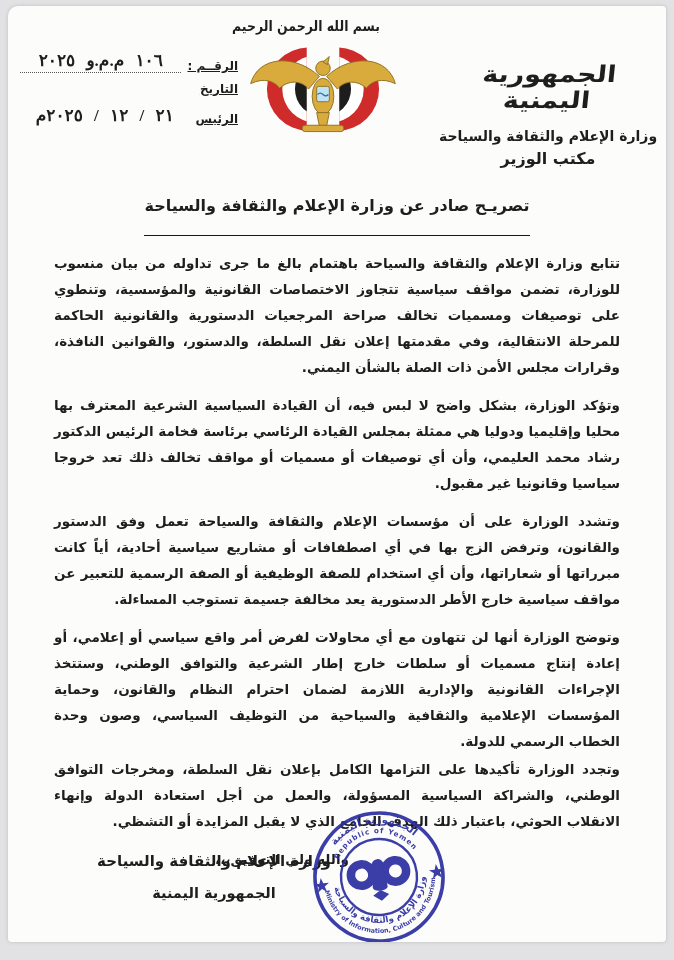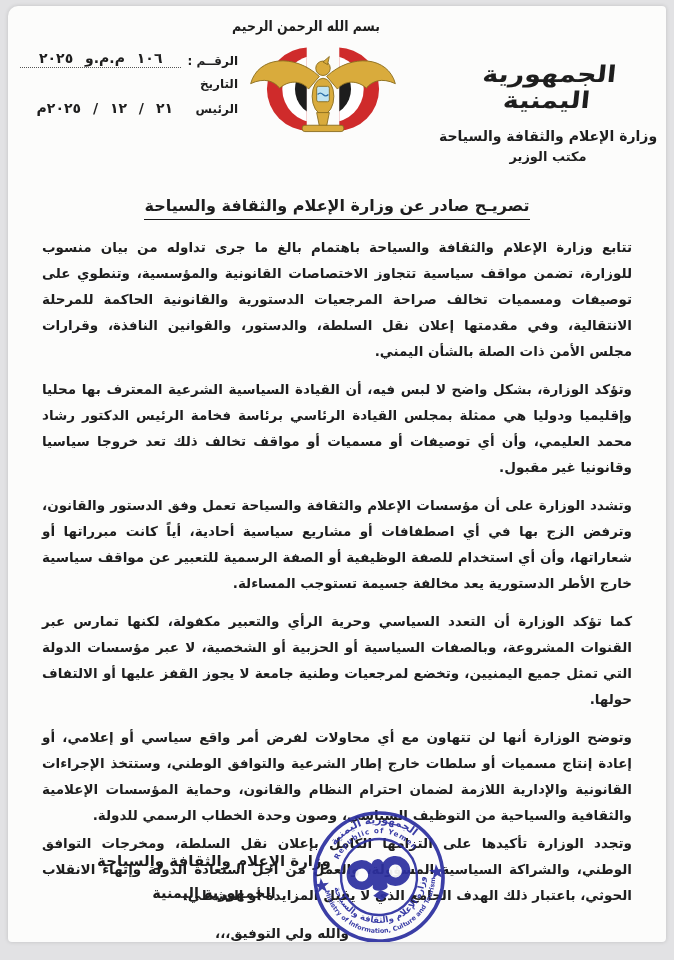--- a/index.html
+++ b/index.html
@@ -12,35 +12,35 @@
   .page{
     position:absolute;left:8px;top:6px;width:658px;height:936px;
     background:#fcfcfb;border-radius:10px 4px 4px 4px;
     box-shadow:0 0 4px rgba(0,0,0,.15);
     overflow:hidden;
   }
   
   .header{position:relative;height:168px;}
   .fields{position:absolute;left:12px;top:44px;width:218px;font-size:12px;font-weight:bold;}
   .frow{display:flex;align-items:flex-end;margin-bottom:9px;}
-  .flabel{white-space:nowrap;margin-left:6px;}
-  .fvalue{flex:1;text-align:center;word-spacing:7px;font-size:14px;}
+  .flabel{white-space:nowrap;margin-left:6px;text-decoration:underline;}
+  .fvalue{flex:1;text-align:center;word-spacing:7px;font-size:17px;font-family:Liberation Serif, serif;}
   .dotted{border-bottom:1.5px dotted #555;padding-bottom:1px;}
   .center-emblem{position:absolute;left:50%;top:12px;transform:translateX(-50%);text-align:left;width:210px;}
   .basmala{font-size:12.5px;font-weight:bold;letter-spacing:-.5px;transform:scaleY(1.15);}
   .right-block{position:absolute;right:6px;top:50px;width:224px;text-align:center;}
   .calli{font-size:27px;font-weight:bold;transform:skewX(-6deg) scaleY(.85);letter-spacing:-1px;}
   .ministry-line{font-size:14px;font-weight:bold;margin-top:10px;}
-  .office-line{font-size:13px;font-weight:bold;margin-top:5px;}
+  .office-line{font-size:16px;font-weight:bold;margin-top:5px;}
   
   .title-wrap{text-align:center;margin:22px 0 14px;}
-  .title{display:inline-block;font-size:16px;font-weight:bold;border-bottom:1.7px solid #161616;padding-bottom:4px;}
+  .title{display:inline-block;font-size:16px;font-weight:bold;border-bottom:1.7px solid #161616;padding-bottom:20px;}
   
   .bodytxt{margin:0 30px;font-size:13.5px;font-weight:bold;line-height:26px;text-align:justify;}
-  .bodytxt p{margin:0 4px 12px;}
+  .bodytxt p{margin:0 16px 12px;}
   .bodytxt p.tight{margin-bottom:2px;}
   .closing{text-align:center;font-size:13.5px;font-weight:bold;margin-top:4px;transform:translateX(-55px);}
   
   .signature{position:absolute;left:82px;top:846px;width:248px;text-align:center;font-weight:bold;font-size:15px;}
   .signature .sig2{margin-top:15px;font-size:14.5px;}
   .stamp{position:absolute;left:283px;top:797px;opacity:.93;}
 </style>
 </head>
 <body>
 
@@ -110,21 +110,20 @@
   </div>
 
   <div class="title-wrap">
     <span class="title">تصريـح صادر عن وزارة الإعلام والثقافة والسياحة</span>
   </div>
 
   <div class="bodytxt">
     <p>تتابع وزارة الإعلام والثقافة والسياحة باهتمام بالغ ما جرى تداوله من بيان منسوب للوزارة، تضمن مواقف سياسية تتجاوز الاختصاصات القانونية والمؤسسية، وتنطوي على توصيفات ومسميات تخالف صراحة المرجعيات الدستورية والقانونية الحاكمة للمرحلة الانتقالية، وفي مقدمتها إعلان نقل السلطة، والدستور، والقوانين النافذة، وقرارات مجلس الأمن ذات الصلة بالشأن اليمني.</p>
     <p>وتؤكد الوزارة، بشكل واضح لا لبس فيه، أن القيادة السياسية الشرعية المعترف بها محليا وإقليميا ودوليا هي ممثلة بمجلس القيادة الرئاسي برئاسة فخامة الرئيس الدكتور رشاد محمد العليمي، وأن أي توصيفات أو مسميات أو مواقف تخالف ذلك تعد خروجا سياسيا وقانونيا غير مقبول.</p>
     <p>وتشدد الوزارة على أن مؤسسات الإعلام والثقافة والسياحة تعمل وفق الدستور والقانون، وترفض الزج بها في أي اصطفافات أو مشاريع سياسية أحادية، أياً كانت مبرراتها أو شعاراتها، وأن أي استخدام للصفة الوظيفية أو الصفة الرسمية للتعبير عن مواقف سياسية خارج الأطر الدستورية يعد مخالفة جسيمة تستوجب المساءلة.</p>
-    <p>كما تؤكد الوزارة أن التعدد السياسي وحرية الرأي والتعبير مكفولة، لكنها تمارس عبر القنوات المشروعة، وبالصفات السياسية أو الحزبية أو الشخصية، لا عبر مؤسسات الدولة التي تمثل جميع اليمنيين، وتخضع لمرجعيات وطنية جامعة لا يجوز القفز عليها أو الالتفاف حولها.</p>
     <p class="tight">وتوضح الوزارة أنها لن تتهاون مع أي محاولات لفرض أمر واقع سياسي أو إعلامي، أو إعادة إنتاج مسميات أو سلطات خارج إطار الشرعية والتوافق الوطني، وستتخذ الإجراءات القانونية والإدارية اللازمة لضمان احترام النظام والقانون، وحماية المؤسسات الإعلامية والثقافية والسياحية من التوظيف السياسي، وصون وحدة الخطاب الرسمي للدولة.</p>
     <p>وتجدد الوزارة تأكيدها على التزامها الكامل بإعلان نقل السلطة، ومخرجات التوافق الوطني، والشراكة السياسية المسؤولة، والعمل من أجل استعادة الدولة وإنهاء الانقلاب الحوثي، باعتبار ذلك الهدف الجامع الذي لا يقبل المزايدة أو التشظي.</p>
     <div class="closing">والله ولي التوفيق،،،</div>
   </div>
 
   <div class="signature">
     <div>وزارة الإعلام والثقافة والسياحة</div>
     <div class="sig2">الجمهورية اليمنية</div>
   </div>
 

